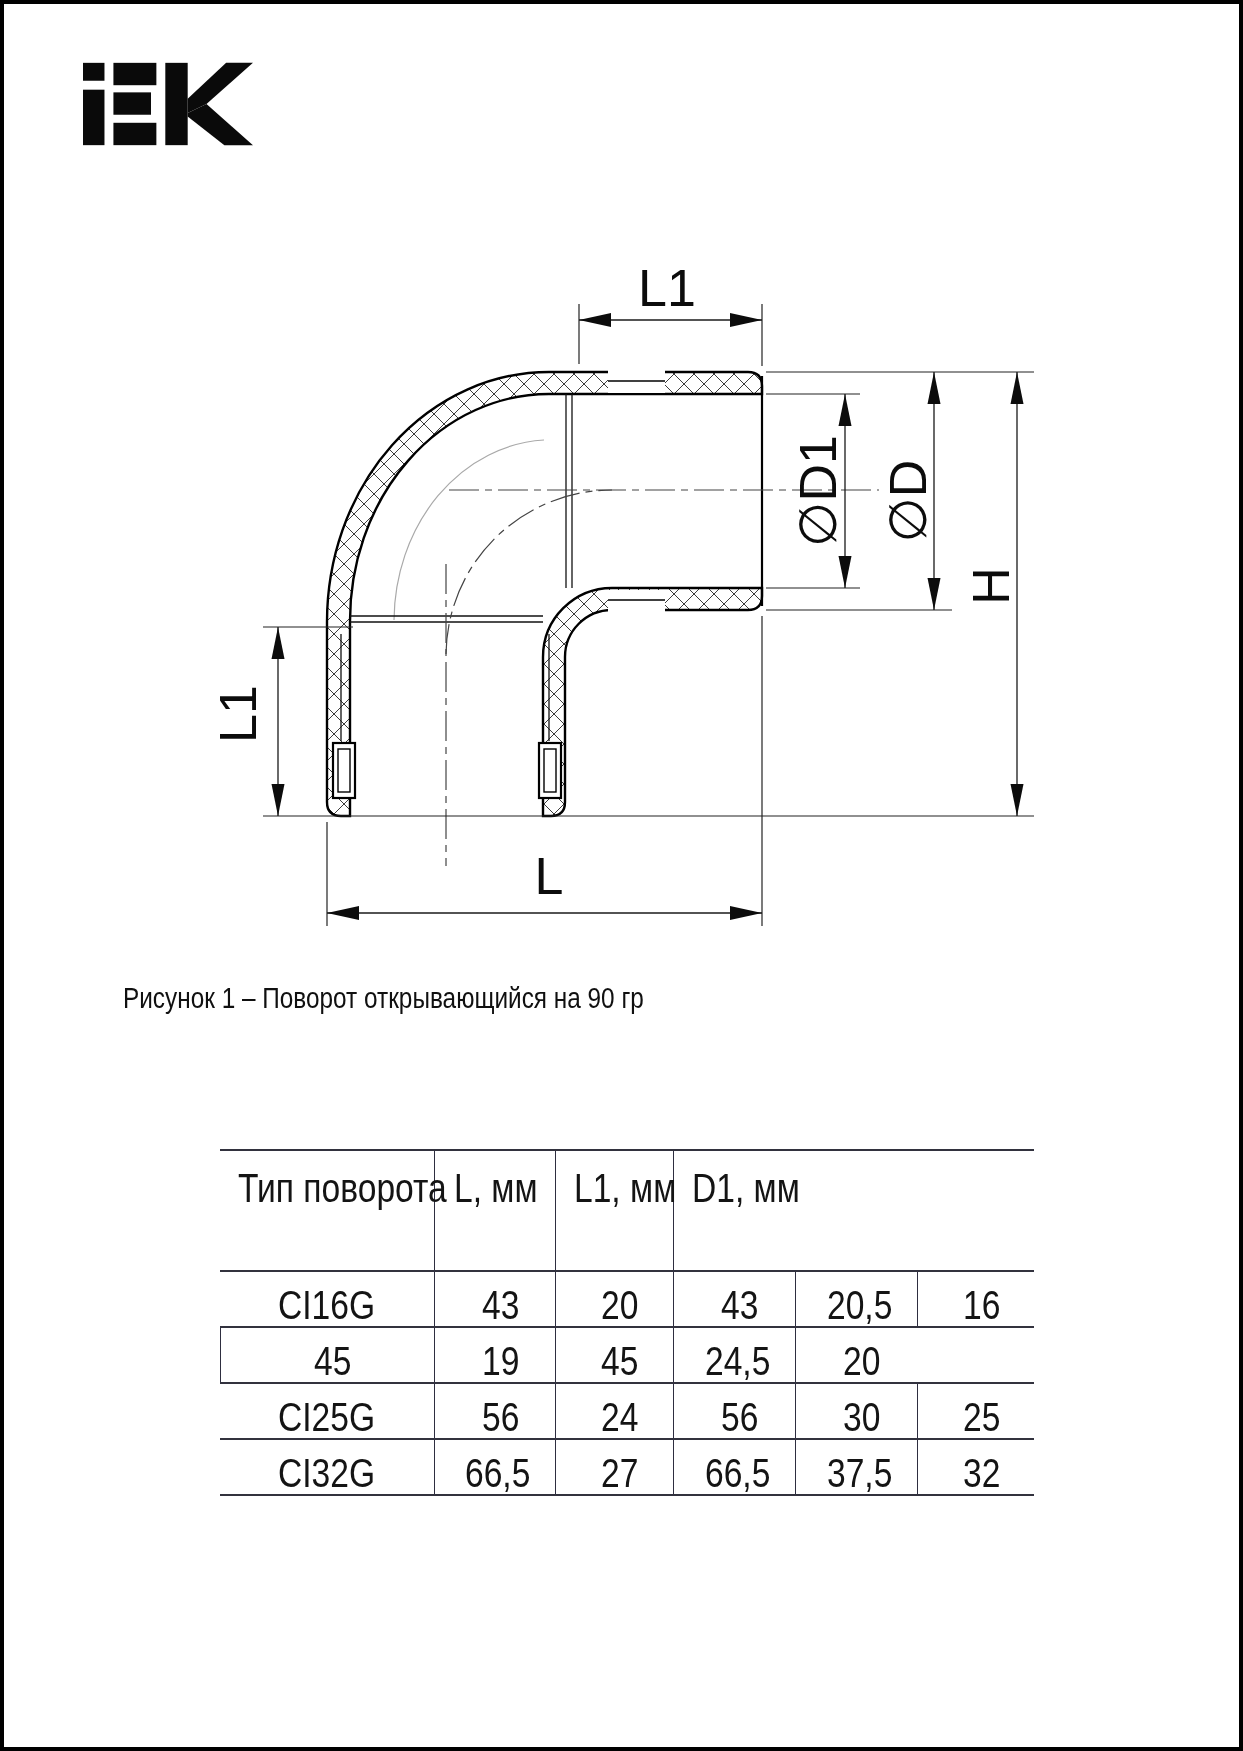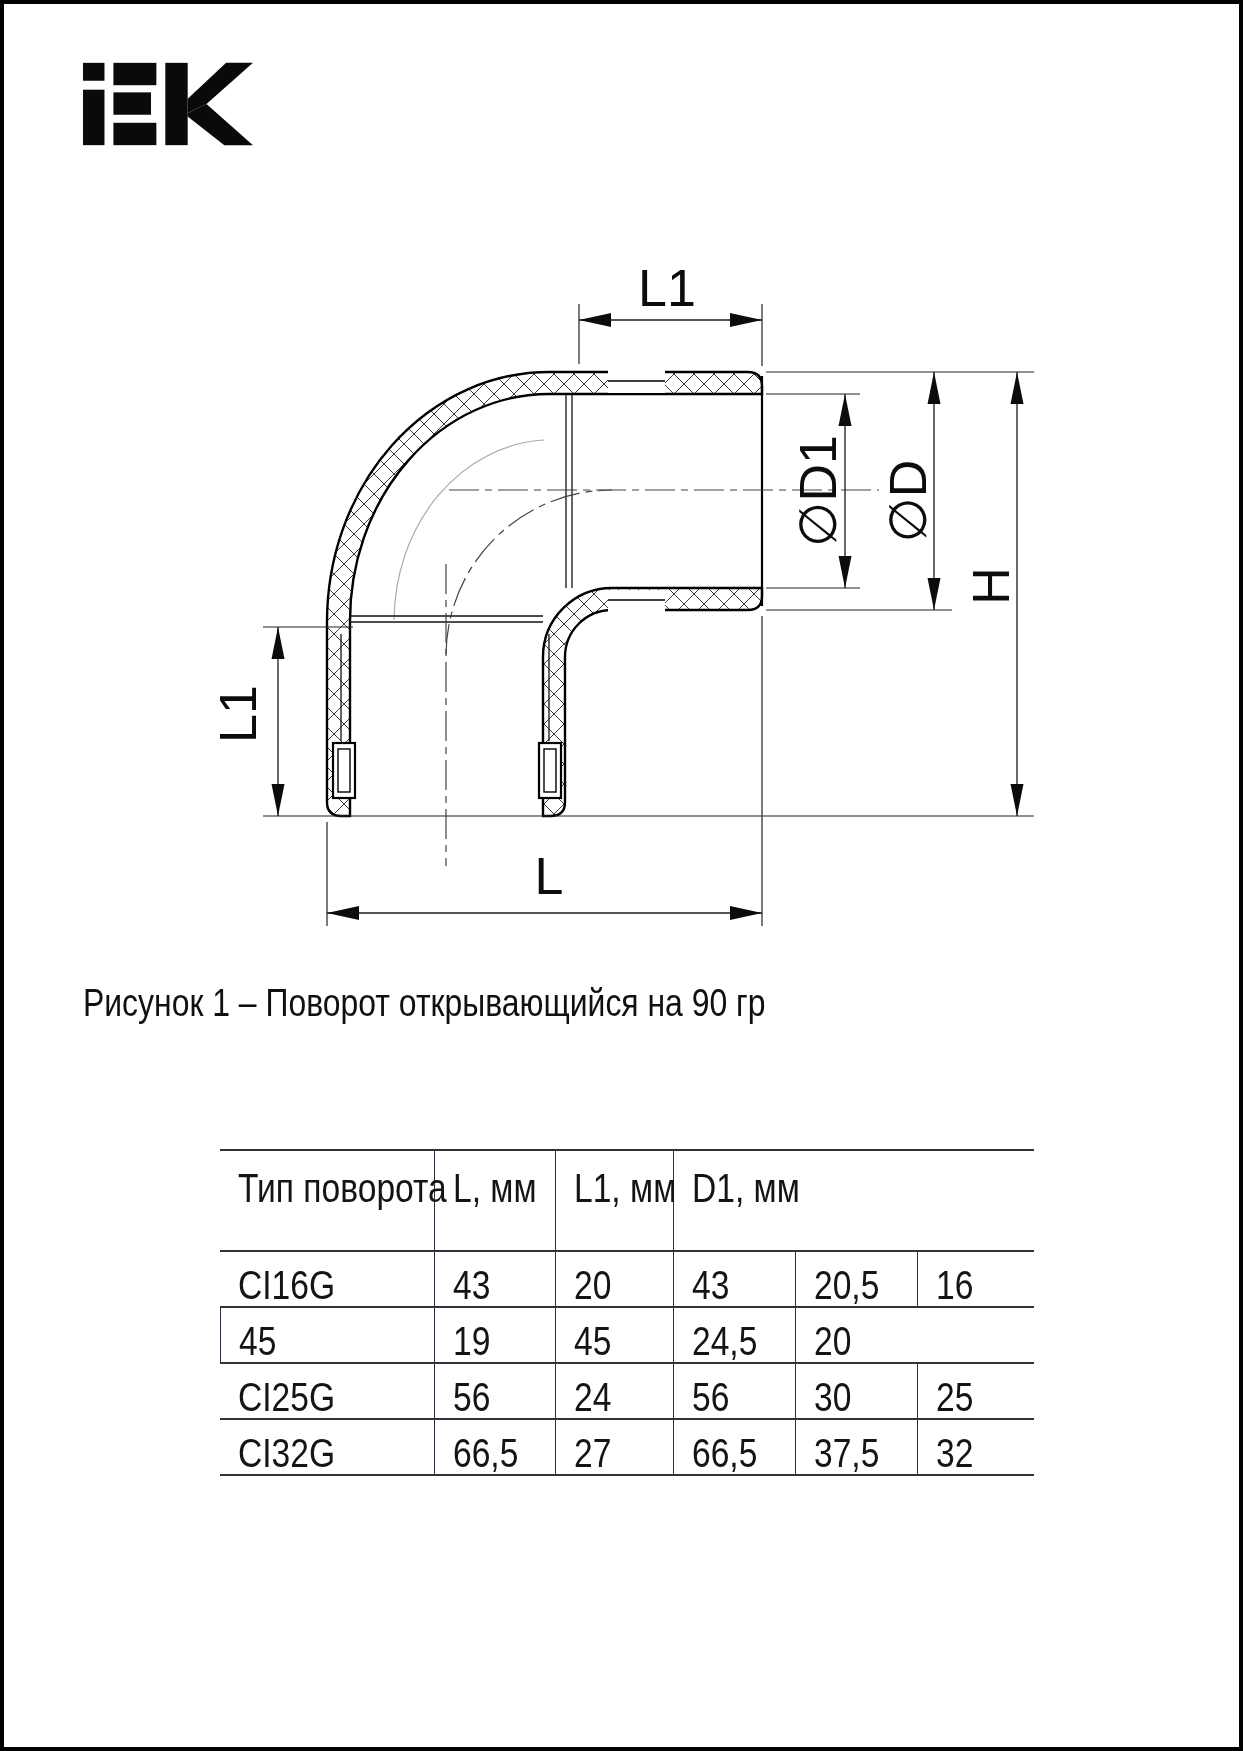--- a/index.html
+++ b/index.html
@@ -1,43 +1,43 @@
 <!DOCTYPE html>
 <html><head>
 <meta charset="utf-8">
 <style>
   html,body { margin:0; padding:0; background:#888; }
   .page {
     position:relative; width:1243px; height:1751px;
     background:#ffffff; border:4px solid #000; box-sizing:border-box;
     font-family:"Liberation Sans", sans-serif; color:#111;
-    margin:0 auto; overflow:hidden;
+    margin:0 auto; overflow:hidden;text-align:center;
   }
   .logo { position:absolute; left:79px; top:54px; width:170px; height:92px; }
   .diagram { position:absolute; left:0; top:0; width:1239px; height:980px; }
   .caption {
     position:absolute; left:79px; top:978px; width:700px;
-    font-size:38px; color:#101010; white-space:nowrap;
+    font-size:29px; color:#101010; white-space:nowrap;
   }
   .cond { display:inline-block; transform:scaleX(0.84); transform-origin:0 50%; white-space:nowrap; }
   .spec-table {
     position:absolute; left:216px; top:1145px; width:814px;
     border-top:2px solid #32323e; border-bottom:2px solid #32323e;
   }
   .trow {
     display:grid;
     grid-template-columns:214px 121px 118px 122px 122px 117px;
   }
   .trow + .trow { border-top:2px solid #32323e; }
   .cell {
     box-sizing:border-box; padding:10px 0 0 18px;
     font-size:40px; line-height:1.18; color:#141414;
     height:54px; overflow:visible;
   }
-  .trow.header .cell { height:99px; padding-top:14px; }
+  .trow.header .cell { height:119px; padding-top:14px; }
   .cell:not(.first) { border-left:1.5px solid #2e2e40; }
   svg text { font-family:"Liberation Sans", sans-serif; fill:#0c0c0c; }
 </style>
 </head>
 <body>
 
 <div class="page">
 
   <svg class="logo" viewBox="0 0 190 92" role="img" aria-label="iEK">
     <g fill="#0a0a0a">

